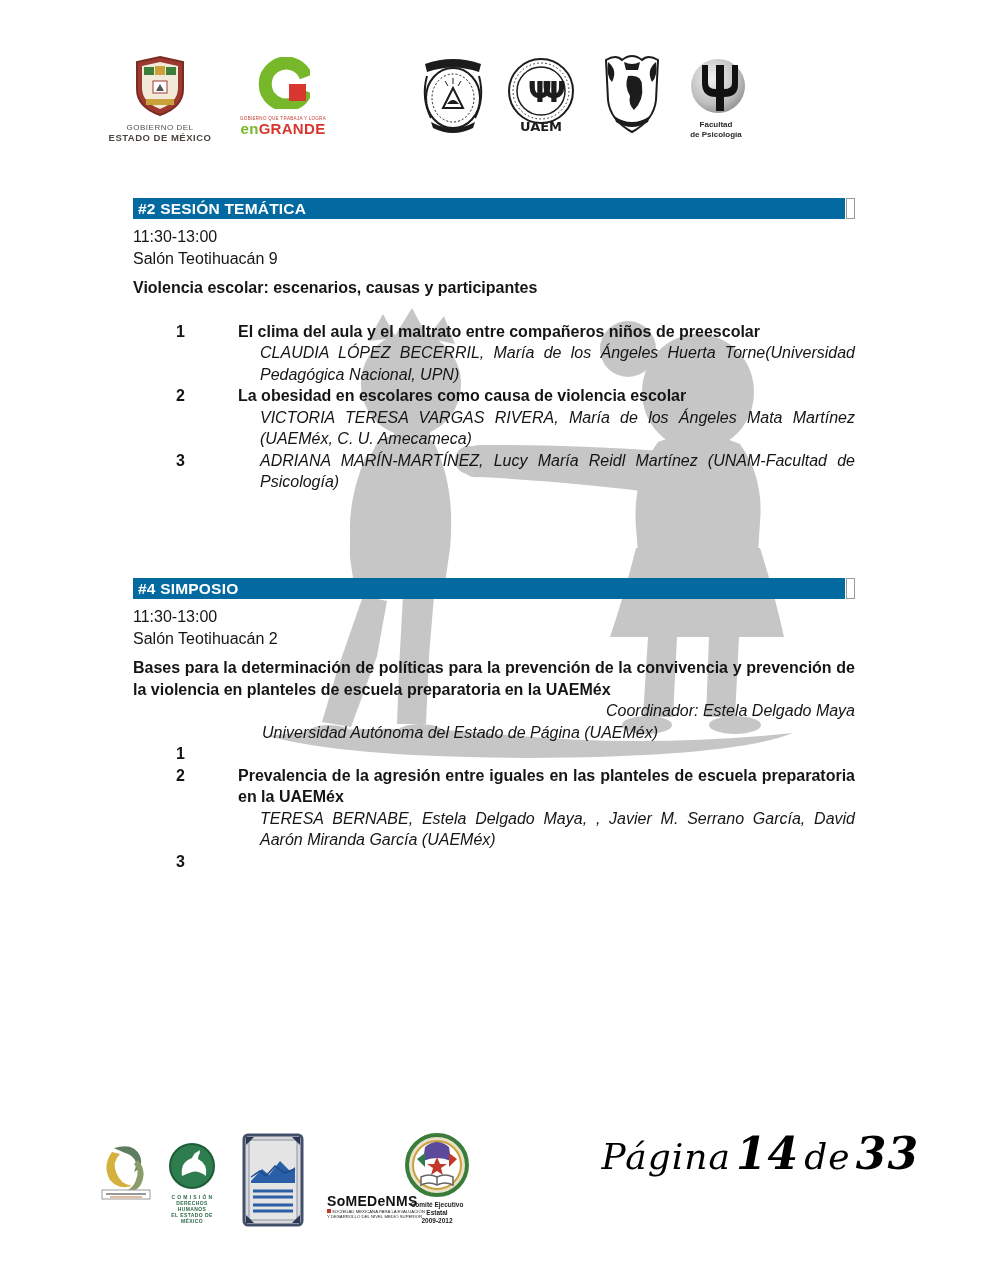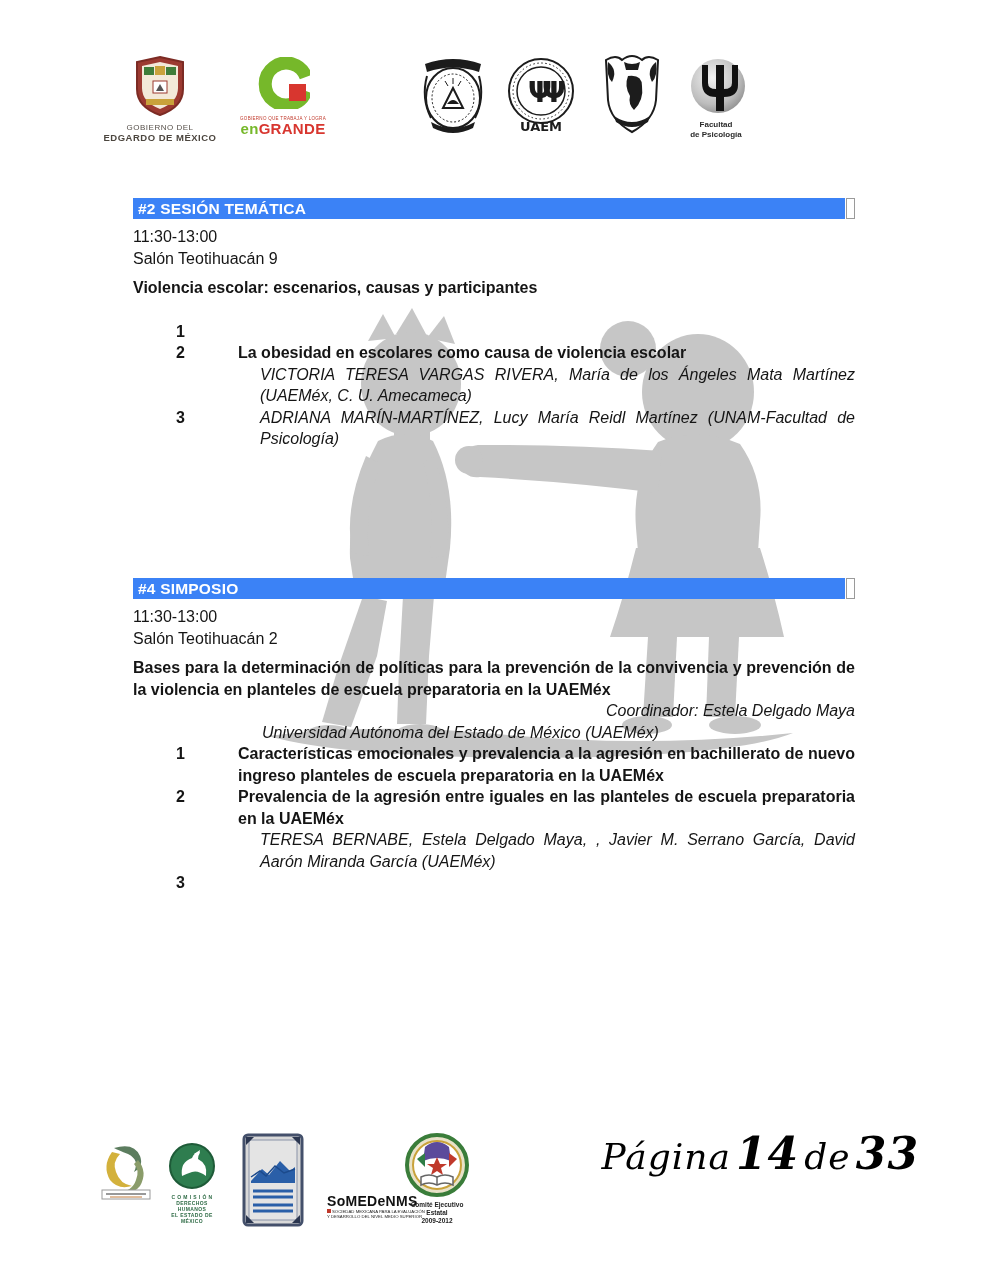--- a/index.html
+++ b/index.html
@@ -14,21 +14,21 @@
   .hlogo{position:absolute; z-index:2; text-align:center;}
   .edomex-cap1{font-size:8px; letter-spacing:.5px; color:#57504a; margin-top:2px;}
   .edomex-cap2{font-size:9.5px; font-weight:700; letter-spacing:.5px; color:#4c463f;}
   .eng-tag{font-size:4.5px; color:#c0392b; letter-spacing:.3px; margin-top:3px; white-space:nowrap;}
   .eng-word{font-size:15px; font-weight:700; letter-spacing:.3px; line-height:15px;}
   .eng-en{color:#76b82a;} .eng-gr{color:#d8362f;}
   .psi-cap{font-size:8px; font-weight:700; color:#2b2b2b; line-height:9px; margin-top:1px;}
   
   .section{position:absolute; left:133px; width:722px; z-index:3; font-size:16px; line-height:21.5px;}
   .bar-row{display:flex; height:21px; margin-bottom:7px;}
-  .bar{flex:1; background:#3b82f6; color:#fff; font-weight:700; font-size:15.5px;
+  .bar{flex:1; background:#0369a1; color:#fff; font-weight:700; font-size:15.5px;
        line-height:21px; padding-left:5px; letter-spacing:.2px;}
   .bar-tail{width:9px; background:#fff; border:1px solid #9a9a9a; margin-left:1px; box-sizing:border-box;}
   .meta{white-space:nowrap;}
   .sec-title{font-weight:700; margin-top:8px; text-align:justify;}
   .coord{font-style:italic;text-align:right;}
   .affil{font-style:italic; margin-left:129px;}
   .items{margin-top:22px;}
   .items.tight{margin-top:0;}
   .item{display:flex;}
   .item-num{flex:0 0 105px; box-sizing:border-box; padding-left:43px; font-weight:700;}
@@ -90,21 +90,21 @@
         <path d="M27 2 L50 7 L50 34 Q50 52 27 60 Q4 52 4 34 L4 7 Z" fill="#9c3a31" stroke="#7c2b24" stroke-width="2"></path>
         <path d="M27 7 L45 11 L45 33 Q45 47 27 54 Q9 47 9 33 L9 11 Z" fill="#f3e9d8"></path>
         <rect x="11" y="12" width="10" height="8" fill="#3f7d3a"></rect>
         <rect x="33" y="12" width="10" height="8" fill="#3f7d3a"></rect>
         <rect x="22" y="11" width="10" height="9" fill="#c9a23b"></rect>
         <rect x="20" y="26" width="14" height="12" fill="#fff" stroke="#9c3a31"></rect>
         <path d="M23 36 L27 29 L31 36 Z" fill="#555"></path>
         <rect x="13" y="44" width="28" height="6" fill="#c9a23b"></rect>
       </svg>
       <div class="edomex-cap1">GOBIERNO DEL</div>
-      <div class="edomex-cap2">EDGARDO DE MÉXICO</div>
+      <div class="edomex-cap2">ESTADO DE MÉXICO</div>
     </div>
 
     <div class="hlogo" style="left:233px; top:57px; width:100px;">
       <svg width="54" height="52" viewBox="0 0 54 52">
         <path d="M50 20 A21 21 0 1 0 50 34" fill="none" stroke="#76b82a" stroke-width="13" stroke-linecap="butt"></path>
         <rect x="33" y="27" width="17" height="17" fill="#d8362f"></rect>
       </svg>
       <div class="eng-tag">GOBIERNO QUE TRABAJA Y LOGRA</div>
       <div class="eng-word"><span class="eng-en">en</span><span class="eng-gr">GRANDE</span></div>
     </div>
@@ -171,20 +171,24 @@
     <div class="bar-row">
       <div class="bar">#2 SESIÓN TEMÁTICA</div>
       <div class="bar-tail"></div>
     </div>
     <div class="meta">11:30-13:00</div>
     <div class="meta">Salón Teotihuacán 9</div>
     <div class="sec-title">Violencia escolar: escenarios, causas y participantes</div>
     <div class="items">
       <div class="item">
         <div class="item-num">1</div>
+        <div class="item-content">
+          <div class="item-title">El clima del aula y el maltrato entre compañeros niños de preescolar</div>
+          <div class="item-authors">CLAUDIA LÓPEZ BECERRIL, María de los Ángeles Huerta Torne(Universidad Pedagógica Nacional, UPN)</div>
+        </div>
       </div>
       <div class="item">
         <div class="item-num">2</div>
         <div class="item-content">
           <div class="item-title">La obesidad en escolares como causa de violencia escolar</div>
           <div class="item-authors">VICTORIA TERESA VARGAS RIVERA, María de los Ángeles Mata Martínez (UAEMéx, C. U. Amecameca)</div>
         </div>
       </div>
       <div class="item">
         <div class="item-num">3</div>
@@ -197,26 +201,25 @@
 
   <section class="section" style="top:578px;">
     <div class="bar-row">
       <div class="bar">#4 SIMPOSIO</div>
       <div class="bar-tail"></div>
     </div>
     <div class="meta">11:30-13:00</div>
     <div class="meta">Salón Teotihuacán 2</div>
     <div class="sec-title">Bases para la determinación de políticas para la prevención de la convivencia y prevención de la violencia en planteles de escuela preparatoria en la UAEMéx</div>
     <div class="coord">Coordinador: Estela Delgado Maya</div>
-    <div class="affil">Universidad Autónoma del Estado de México (UAEMéx)</div>
+    <div class="affil">Universidad Autónoma del Estado de Página (UAEMéx)</div>
     <div class="items tight">
       <div class="item">
         <div class="item-num">1</div>
         <div class="item-content">
-          <div class="item-title">Características emocionales y prevalencia a la agresión en bachillerato de nuevo ingreso planteles de escuela preparatoria en la UAEMéx</div>
         </div>
       </div>
       <div class="item">
         <div class="item-num">2</div>
         <div class="item-content">
           <div class="item-title">Prevalencia de la agresión entre iguales en las planteles de escuela preparatoria en la UAEMéx</div>
           <div class="item-authors">TERESA BERNABE, Estela Delgado Maya, , Javier M. Serrano García, David Aarón Miranda García (UAEMéx)</div>
         </div>
       </div>
       <div class="item">

